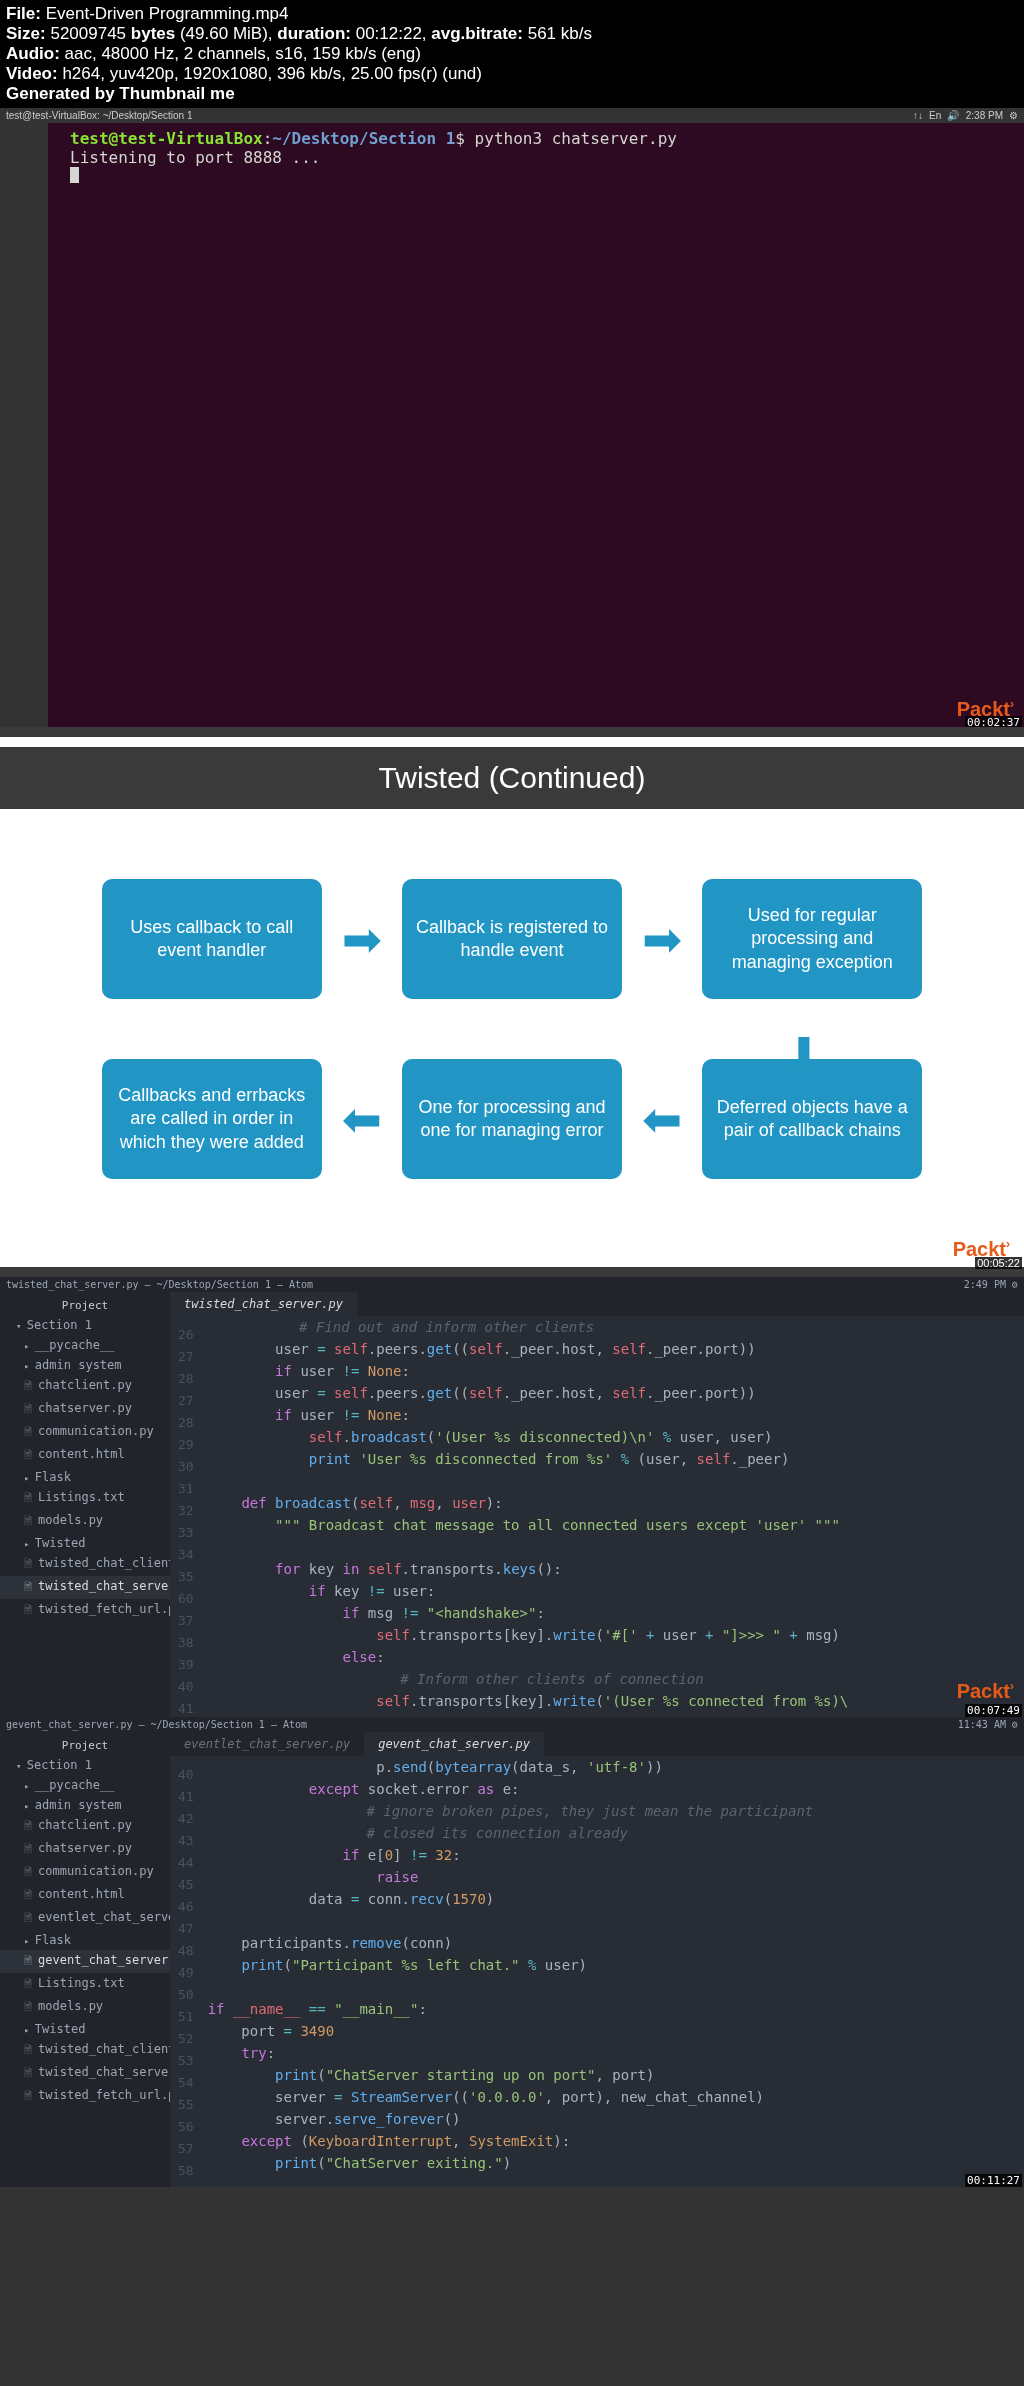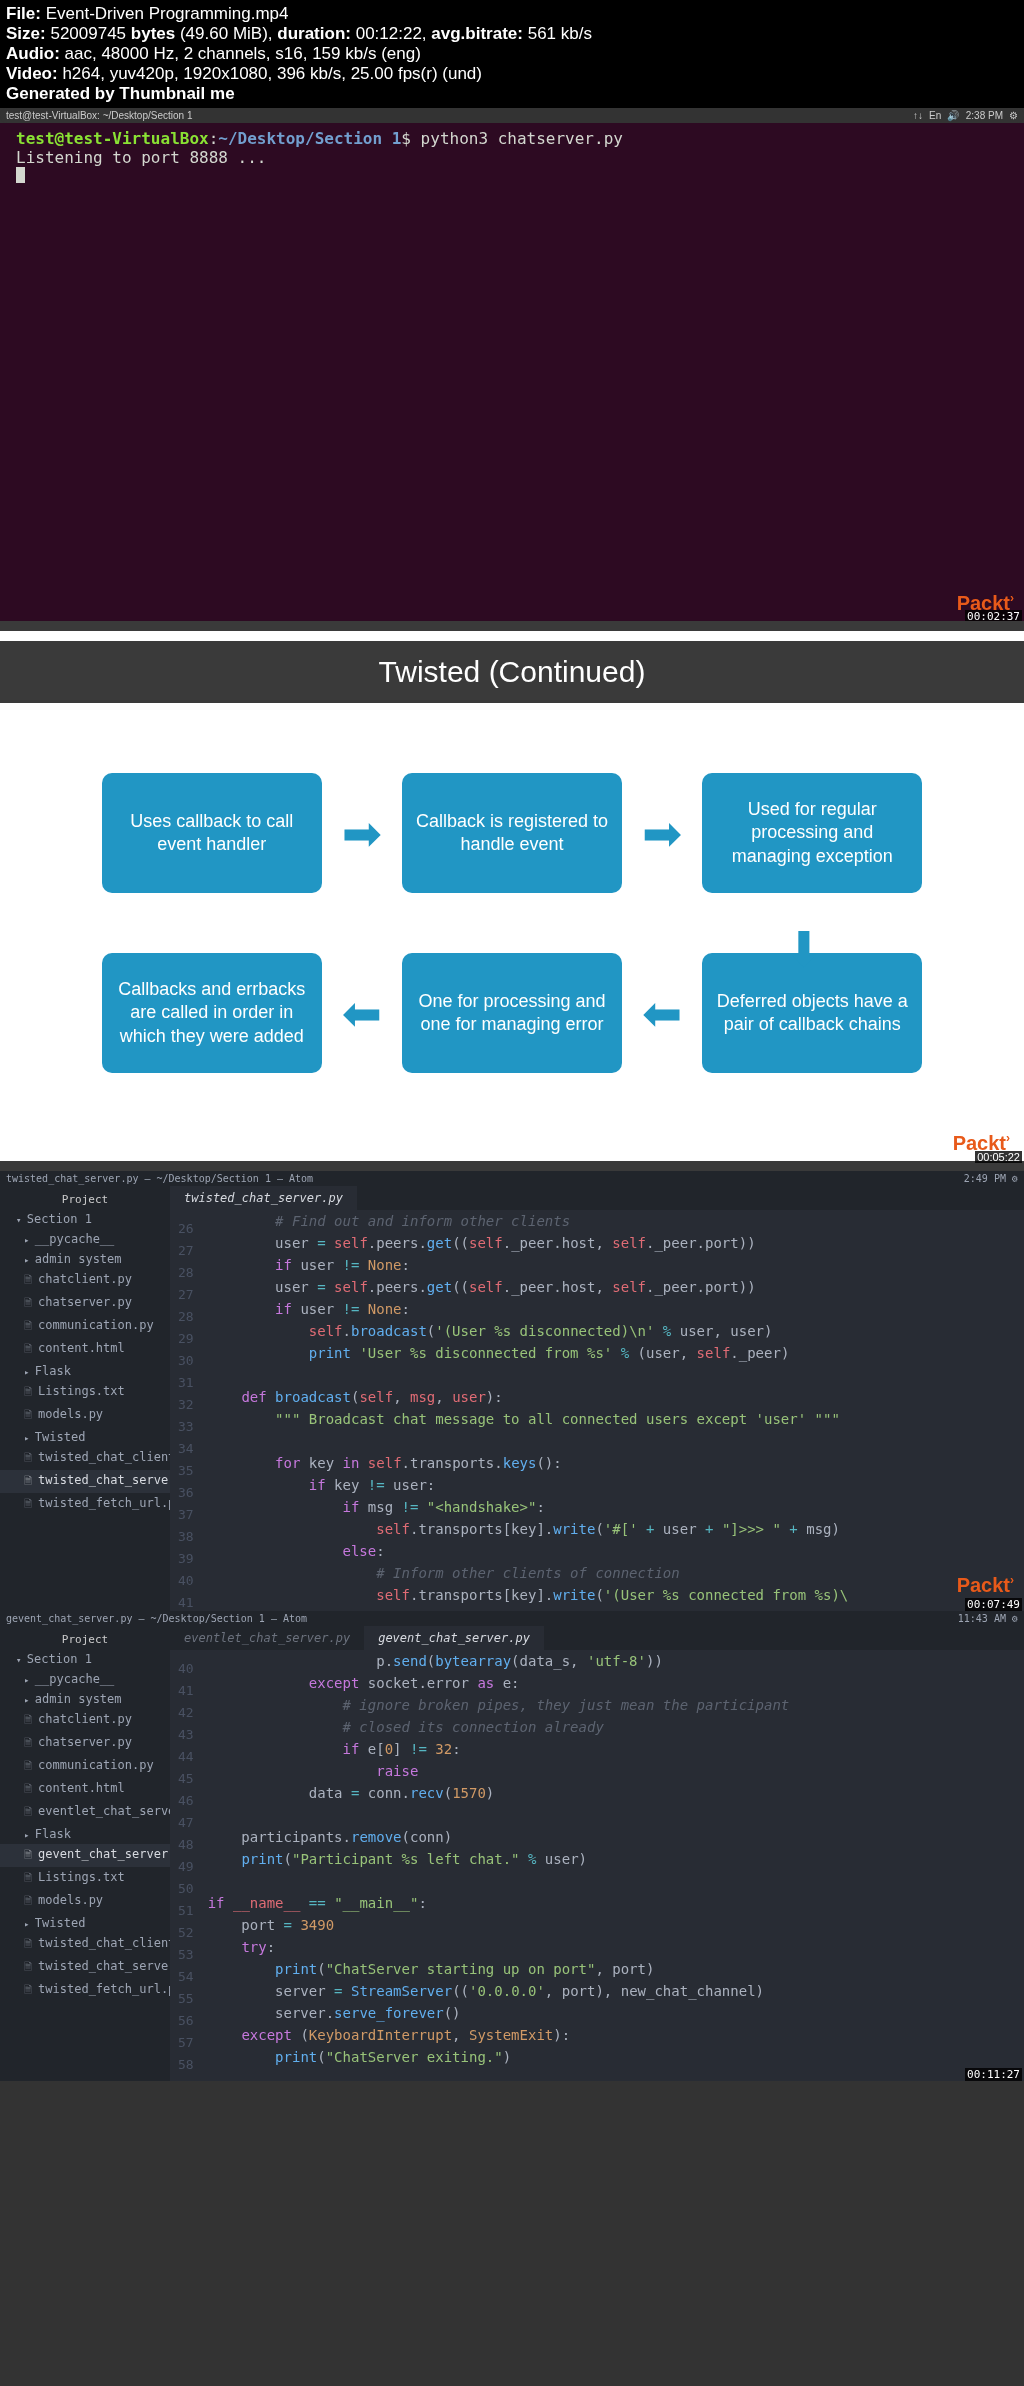--- a/index.html
+++ b/index.html
@@ -6,21 +6,21 @@
 body { font-family: sans-serif; background: #333; width: 1024px; }
 
 
 .header { background: #000; color: #fff; padding: 4px 6px; font-size: 17px; font-family: Arial, sans-serif; font-weight: bold; }
 .header .line { white-space: nowrap; }
 .header .norm { font-weight: normal; }
 
 
 .term-titlebar { background: #333; color: #ccc; font-size: 10px; padding: 2px 6px; display: flex; justify-content: space-between; align-items: center; border-radius: 7px; }
 .term-titlebar .right { display: flex; gap: 6px; align-items: center; }
-.terminal { background: #2d0a22; height: 498px; padding: 6px 16px; font-family: "DejaVu Sans Mono", monospace; font-size: 16px; position: relative; }
+.terminal { background: #2d0a22; height: 604px; padding: 6px 22px; font-family: "DejaVu Sans Mono", monospace; font-size: 16px; position: relative; margin-left: 48px; }
 .terminal .prompt-user { color: #8ae234; font-weight: bold; }
 .terminal .prompt-path { color: #729fcf; font-weight: bold; }
 .terminal .prompt-cmd { color: #d3d7cf; }
 .terminal .output { color: #d3d7cf; }
 .terminal .cursor { display: inline-block; width: 9px; height: 16px; background: #d3d7cf; }
 .packt-logo { position: absolute; bottom: 6px; right: 10px; color: #e85a1a; font-weight: bold; font-size: 20px; font-family: sans-serif; }
 .packt-logo sup { font-size: 12px; }
 .timestamp-overlay { position: absolute; bottom: -2px; right: 2px; color: #fff; font-size: 11px; background: rgba(0,0,0,0.8); padding: 0 2px; }
 
 
@@ -51,21 +51,21 @@
 .atom-tab.active { background: #282c34; color: #d7dae0; }
 .atom-code { display: flex; }
 .atom-gutter { color: #495162; text-align: right; padding: 0 14px 0 8px; user-select: none; line-height: 22px; font-size: 13px; margin-top: 8px; }
 .atom-lines { flex: 1; line-height: 22px; font-size: 14px; white-space: pre; }
 
 
 .c-kw { color: #c678dd; }
 .c-self { color: #e06c75; }
 .c-str { color: #98c379; }
 .c-fn { color: #61afef; }
-.c-com { color: #5c6370; font-style: italic; }
+.c-com { color: #5c6370; font-style: italic; margin-left: 24px; }
 .c-num { color: #d19a66; }
 .c-op { color: #56b6c2; }
 .c-const { color: #d19a66; }
 .c-def { color: #c678dd; }
 .c-prop { color: #e06c75; }
 
 .atom-status { background: #21252b; color: #6b717d; font-size: 10px; padding: 2px 8px; display: flex; justify-content: space-between; }
 .atom .packt-logo { bottom: 14px; right: 10px; z-index: 5; }
 .atom .timestamp-overlay { bottom: 0; right: 2px; z-index: 6; }
 </style>
@@ -161,21 +161,21 @@
             <div>28</div>
             <div>27</div>
             <div>28</div>
             <div>29</div>
             <div>30</div>
             <div>31</div>
             <div>32</div>
             <div>33</div>
             <div>34</div>
             <div>35</div>
-            <div>36</div>
+            <div>60</div>
             <div>37</div>
             <div>38</div>
             <div>39</div>
             <div>40</div>
             <div>41</div>
             <div>42</div>
             <div>43</div>
             <div>44</div>
         </div>
         <div class="atom-lines">        <span class="c-com"># Find out and inform other clients</span>

